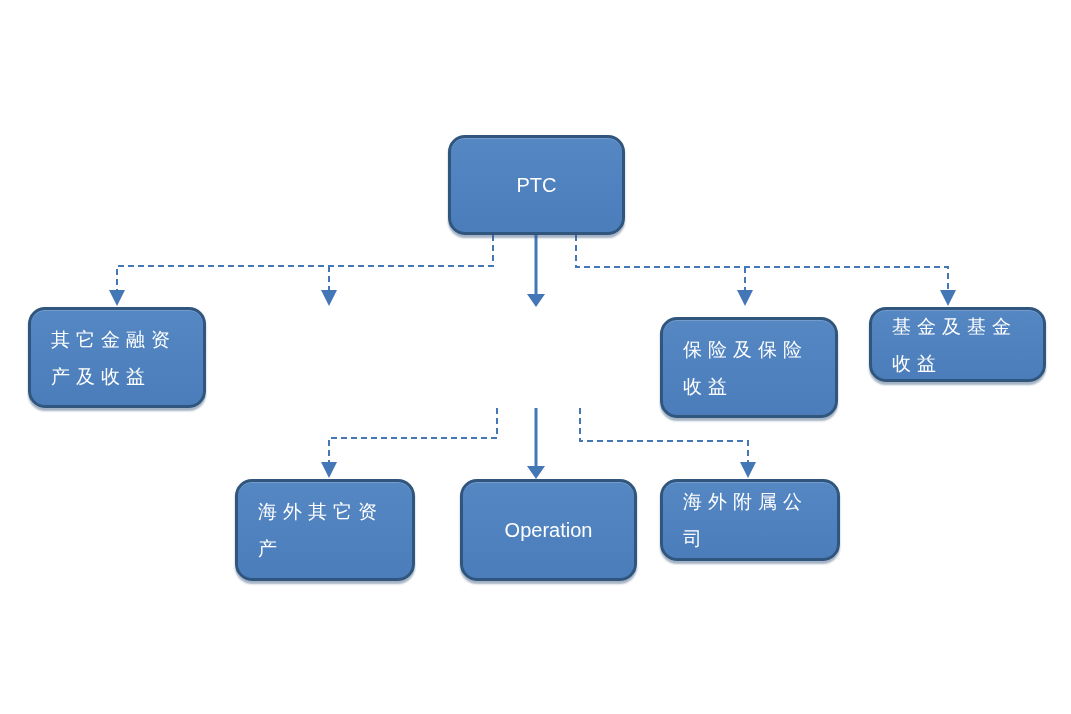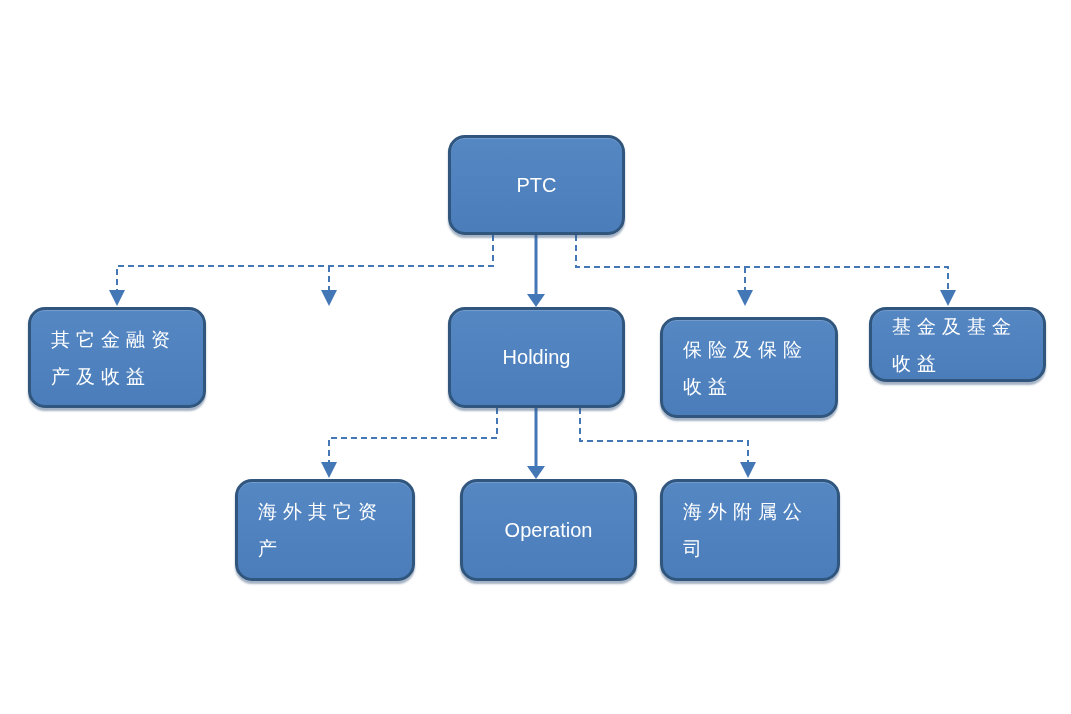--- a/index.html
+++ b/index.html
@@ -95,37 +95,34 @@
 
   <div class="node latin" style="left:448px; top:135px; width:177px; height:100px;">
     <span class="label">PTC</span>
   </div>
 
   <div class="node cjk" style="left:28px; top:307px; width:178px; height:101px;">
     <span class="label">其它金融资产及收益</span>
   </div>
 
 
-  <div class="node latin" style="left:448px; top:307px; width:177px; height:101px;">
-    <span class="label">Holding</span>
-  </div>
 
   <div class="node cjk" style="left:660px; top:317px; width:178px; height:101px;">
     <span class="label">保险及保险收益</span>
   </div>
 
   <div class="node cjk" style="left:869px; top:307px; width:177px; height:75px;">
     <span class="label">基金及基金收益</span>
   </div>
 
   <div class="node cjk" style="left:235px; top:479px; width:180px; height:102px;">
     <span class="label">海外其它资产</span>
   </div>
 
   <div class="node latin" style="left:448px; top:479px; width:177px; height:102px;margin-left:12px;">
     <span class="label">Operation</span>
   </div>
 
-  <div class="node cjk" style="left:660px; top:479px; width:180px; height:102px;">
+  <div class="node cjk" style="left:660px; top:479px; width:180px; height:82px;">
     <span class="label">海外附属公司</span>
   </div>
 
 </div>
 
 </body></html>

